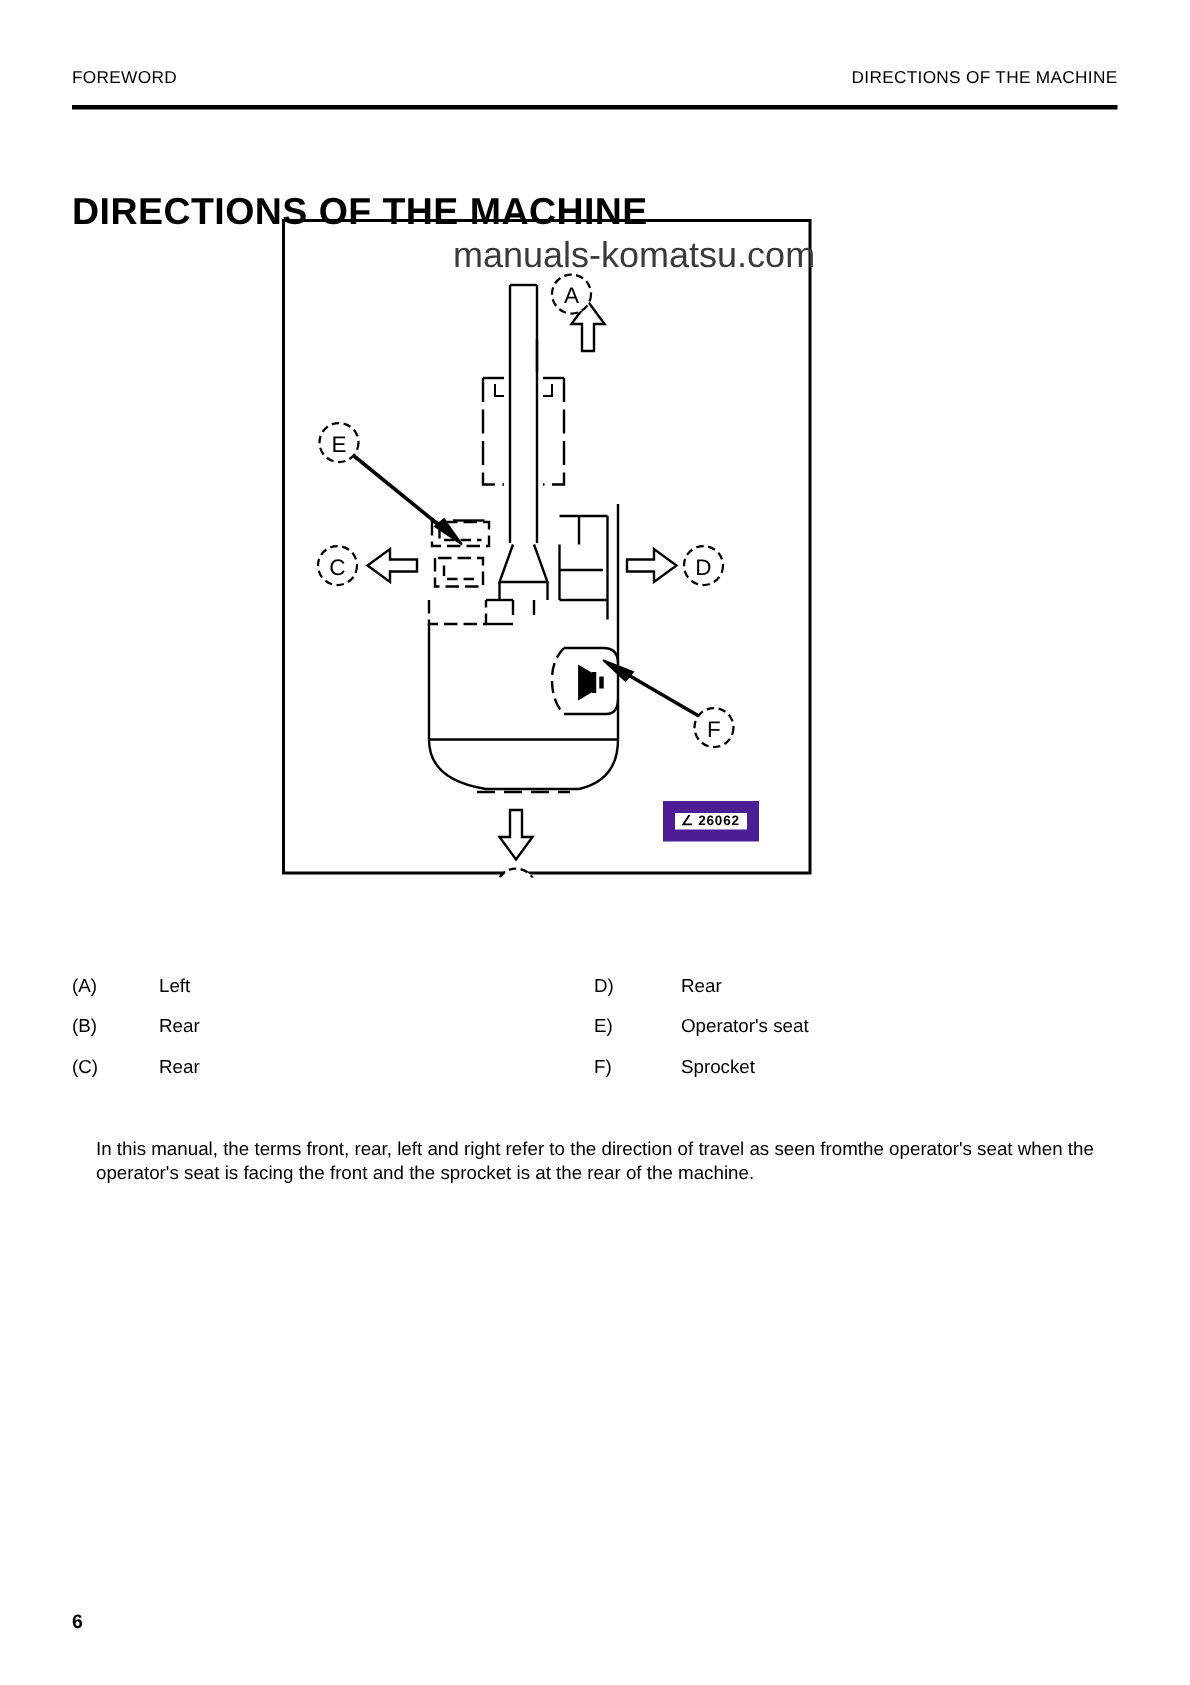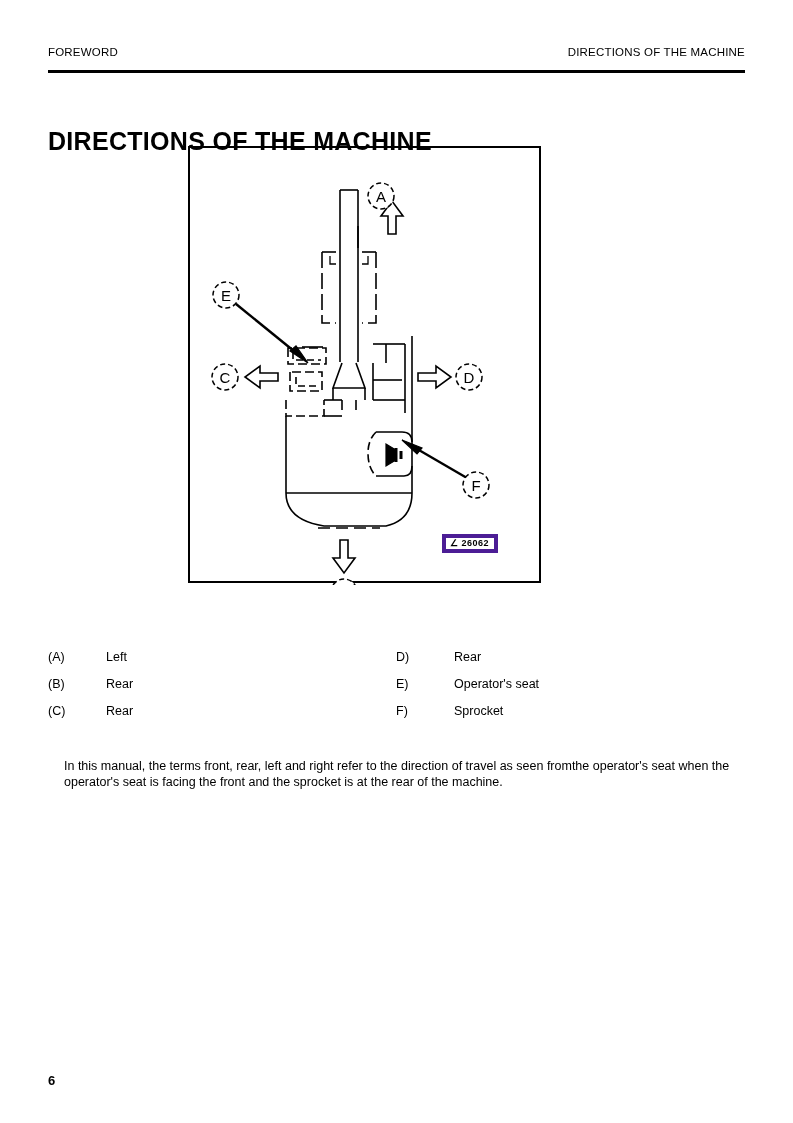--- a/index.html
+++ b/index.html
@@ -78,21 +78,21 @@
     white-space: nowrap;
     letter-spacing: 0px;
     font-family: "Liberation Sans", sans-serif;
   }
 
   
   .figure-id {
     position: absolute;
     left: 252px;
     top: 386px;
-    border: 4px solid #4c1d95;
+    border: 8px solid #4c1d95;
     padding: 1px 5px 1px 4px;
     font-size: 9px;
     font-weight: bold;
     letter-spacing: 0.5px;
     background: #ffffff;
     white-space: nowrap;
     line-height: 1.05;
   }
 
   
@@ -241,20 +241,21 @@
     </g>
 
     <g>
       <line x1="277" y1="330" x2="222" y2="298" stroke="#000000" stroke-width="2.4"></line>
       <path d="M212 292 L232 300 L227 306 Z" fill="#000000" stroke="#000000" stroke-width="1.2"></path>
       <circle cx="286" cy="337" r="13" fill="#ffffff" stroke="#000000" stroke-width="1.5" stroke-dasharray="5 3"></circle>
       <text x="286" y="343" text-anchor="middle" font-family="Liberation Sans, sans-serif" font-size="15" fill="#000000">F</text>
     </g>
   </svg>
 
+  <div class="watermark">manuals-komatsu.com</div>
   <div class="figure-id">∠ 26062</div>
 </div>
 
 <div class="legend">
 
   <div class="legend-row">
     <div class="legend-cell">
       <span class="legend-key">(A)</span>
       <span class="legend-val">Left</span>
     </div>

